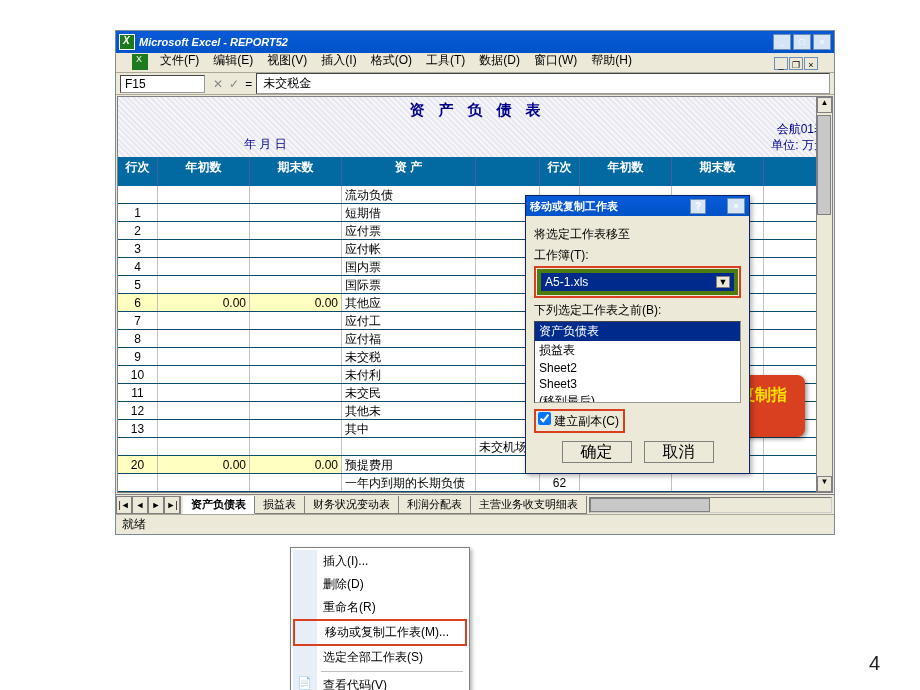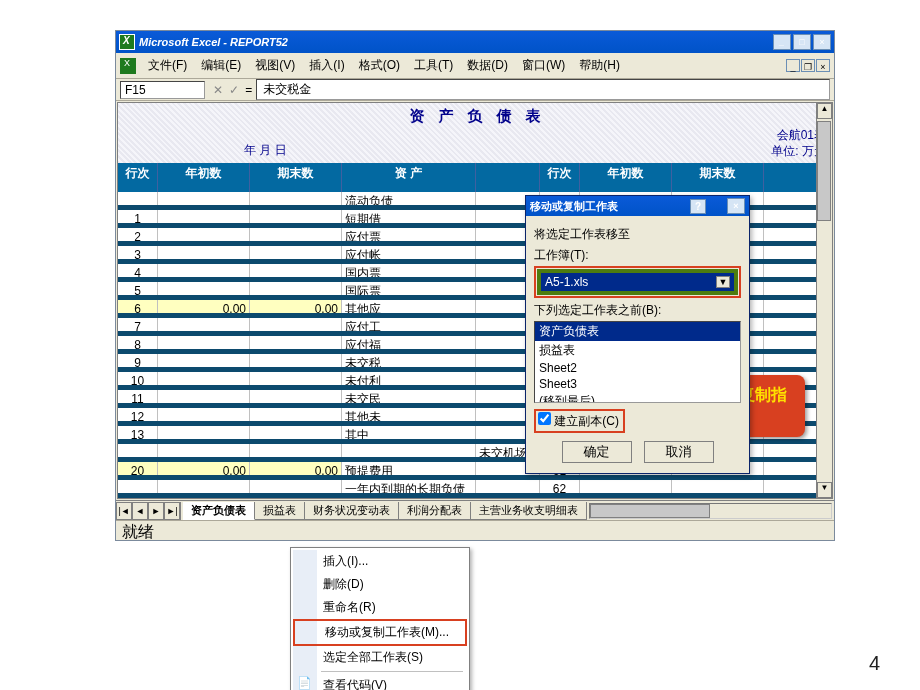--- a/index.html
+++ b/index.html
@@ -7,21 +7,21 @@
   
   .excel-window { position: absolute; left: 115px; top: 30px; width: 720px; border: 1px solid #7b8a9c; background: #ece9d8; }
   
   .title-bar { background: linear-gradient(#0a5ad8, #0053c8); color: #fff; height: 22px; display: flex; align-items: center; padding: 0 3px; font-size: 11px; font-style: italic; }
   .title-bar .icon { width: 16px; height: 16px; background: #1e7a1e; border: 1px solid #fff; margin-right: 4px; position: relative; }
   .title-bar .icon::after { content: "X"; color: #fff; font-size: 10px; font-weight: bold; position: absolute; left: 3px; top: 0; }
   .title-bar .title-text { flex: 1; font-weight: bold; }
   .win-buttons { display: flex; gap: 2px; }
   .win-btn { width: 18px; height: 16px; background: #d6e5f5; border: 1px solid #6b8fb5; font-size: 9px; text-align: center; line-height: 14px; cursor: pointer; }
   
-  .menu-bar { background: #ece9d8; height: 26px; display: flex; align-items: center; padding: 2px 4px; font-size: 12px; gap: 2px; border-bottom: 1px solid #aca899; }
+  .menu-bar { background: #ece9d8; height: 20px; display: flex; align-items: flex-end; padding: 2px 16px; font-size: 12px; gap: 2px; border-bottom: 1px solid #aca899; }
   .menu-bar .doc-icon { width: 16px; height: 16px; background: #1e7a1e; margin-right: 4px; position: relative; }
   .menu-bar .doc-icon::after { content: "X"; color: #fff; font-size: 9px; position: absolute; left: 4px; }
   .menu-item { padding: 1px 6px; cursor: pointer; }
   .doc-win-btns { margin-left: auto; display: flex; gap: 1px; }
   .doc-win-btns .win-btn { width: 14px; height: 13px; background: #ece9d8; }
   
   .formula-bar { background: #ece9d8; height: 22px; display: flex; align-items: center; border-bottom: 1px solid #aca899; font-size: 12px; }
   .name-box { width: 85px; background: #fff; border: 1px inset #999; padding: 1px 4px; margin: 0 8px 0 4px; }
   .fx-area { display: flex; align-items: center; gap: 6px; }
   .formula-input { flex: 1; background: #fff; border: 1px inset #999; padding: 1px 6px; margin: 0 4px; }
@@ -39,57 +39,57 @@
   .col-rownum { width: 40px; }
   .col-begin { width: 92px; }
   .col-end { width: 92px; }
   .col-asset { width: 134px; }
   .col-liab { width: 64px; }
   .col-rownum2 { width: 40px; }
   .col-begin2 { width: 92px; }
   .col-end2 { width: 92px; }
   
   .grid-body { font-size: 12px; }
-  .grow { display: flex; height: 18px; border-bottom: 5px solid #0c4a6e; }
+  .grow { display: flex; height: 18px; border-bottom: 1px solid #0c4a6e; }
   .gc { border-right: 1px solid #c0c0c0; padding: 0 3px; line-height: 18px; overflow: hidden; white-space: nowrap; }
   .gc.num { text-align: right; }
   .gc.ctr { text-align: center; }
   .hl { background: #ffffc0; }
   
   .tab-strip { display: flex; align-items: center; background: #ece9d8; height: 20px; font-size: 11px; border-top: 1px solid #808080; }
   .tab-nav { display: flex; border-right: 1px solid #808080; }
   .tab-nav-btn { width: 16px; height: 18px; border: 1px solid #808080; background: #ece9d8; text-align: center; line-height: 16px; font-size: 9px; cursor: pointer; }
   .sheet-tabs { display: flex; margin-left: 2px; }
   .sheet-tab { padding: 1px 8px; border-right: 1px solid #808080; border-bottom: 1px solid #808080; background: #ece9d8; cursor: pointer; position: relative; }
   .sheet-tab.active { background: #fff; font-weight: bold; border-bottom: 1px solid #fff; }
   .hscroll { flex: 1; height: 16px; background: #ece9d8; border: 1px inset #ccc; margin: 0 2px; position: relative; }
   .hscroll .thumb { position: absolute; left: 0; width: 120px; height: 100%; background: #c8c8c8; border: 1px solid #808080; }
   
-  .status-bar { background: #ece9d8; height: 20px; padding: 1px 6px; font-size: 16px; border-top: 1px solid #aca899; }
+  .status-bar { background: #ece9d8; height: 20px; padding: 1px 6px; font-size: 12px; border-top: 1px solid #aca899; }
   
   .vscroll { position: absolute; right: 0; top: 0; width: 16px; height: 100%; background: #ece9d8; border-left: 1px solid #808080; }
   .vscroll .vbtn { height: 16px; background: #ece9d8; border: 1px solid #808080; text-align: center; font-size: 8px; }
   .vscroll .vthumb { position: absolute; top: 18px; width: 14px; height: 100px; background: #c8c8c8; border: 1px solid #808080; left: 0; }
   
   
   .dialog { position: absolute; left: 525px; top: 195px; width: 225px; background: #ece9d8; border: 1px solid #0a246a; box-shadow: 2px 2px 5px rgba(0,0,0,0.3); z-index: 20; font-size: 12px; }
   .dlg-title { background: linear-gradient(#0a5ad8, #0053c8); color: #fff; height: 20px; display: flex; align-items: center; padding: 0 4px; font-weight: bold; font-size: 11px; gap: 19px; }
   .dlg-title .tt { flex: 1; }
   .dlg-body { padding: 6px 8px; }
   .dlg-label { margin: 4px 0 2px; }
   .dlg-combo { background: #002a8b; color: #fff; border: 4px solid #4d7c0f; padding: 2px 4px; display: flex; justify-content: space-between; align-items: center; }
   .dlg-combo .arrow { background: #ece9d8; color: #000; width: 14px; text-align: center; font-size: 9px; border: 1px solid #808080; }
   .combo-hl-box { border: 2px solid #d84020; padding: 1px; margin: 2px 0; }
   .dlg-list { background: #fff; border: 1px inset #999; height: 82px; overflow: hidden; }
   .dlg-list .li { padding: 1px 4px; }
   .dlg-list .li.sel { background: #002a8b; color: #fff; }
   .dlg-check-row { margin: 6px 0; }
   .check-hl { border: 2px solid #d84020; display: inline-block; padding: 1px 4px 1px 2px; }
   .dlg-buttons { display: flex; justify-content: center; gap: 12px; margin: 8px 0 4px; }
-  .dlg-btn { width: 70px; height: 22px; background: #ece9d8; border: 1px solid #808080; cursor: pointer; font-size: 13px; }
+  .dlg-btn { width: 70px; height: 22px; background: #ece9d8; border: 1px solid #808080; cursor: pointer; font-size: 16px; }
   .help-q { width: 16px; height: 15px; background: #d6e5f5; border: 1px solid #6b8fb5; text-align: center; font-size: 10px; line-height: 13px; margin-right: 2px; }
   
   
   .callout { position: absolute; left: 665px; top: 375px; width: 140px; background: #d84020; color: #ffe000; padding: 10px 10px; border-radius: 8px; font-size: 16px; font-weight: bold; z-index: 15; box-shadow: 2px 2px 4px rgba(0,0,0,0.4); }
   .callout::before { content: ""; position: absolute; left: -26px; top: -18px; border: 16px solid transparent; border-right: 28px solid #d84020; }
   
   
   .ctx-menu { position: absolute; left: 290px; top: 547px; width: 180px; background: #fff; border: 1px solid #808080; box-shadow: 2px 2px 4px rgba(0,0,0,0.3); z-index: 25; font-size: 12px; padding: 2px; }
   .ctx-gutter { position: absolute; left: 2px; top: 2px; bottom: 2px; width: 24px; background: #e8eef7; }
   .ctx-item { position: relative; padding: 3px 8px 3px 30px; cursor: pointer; }

